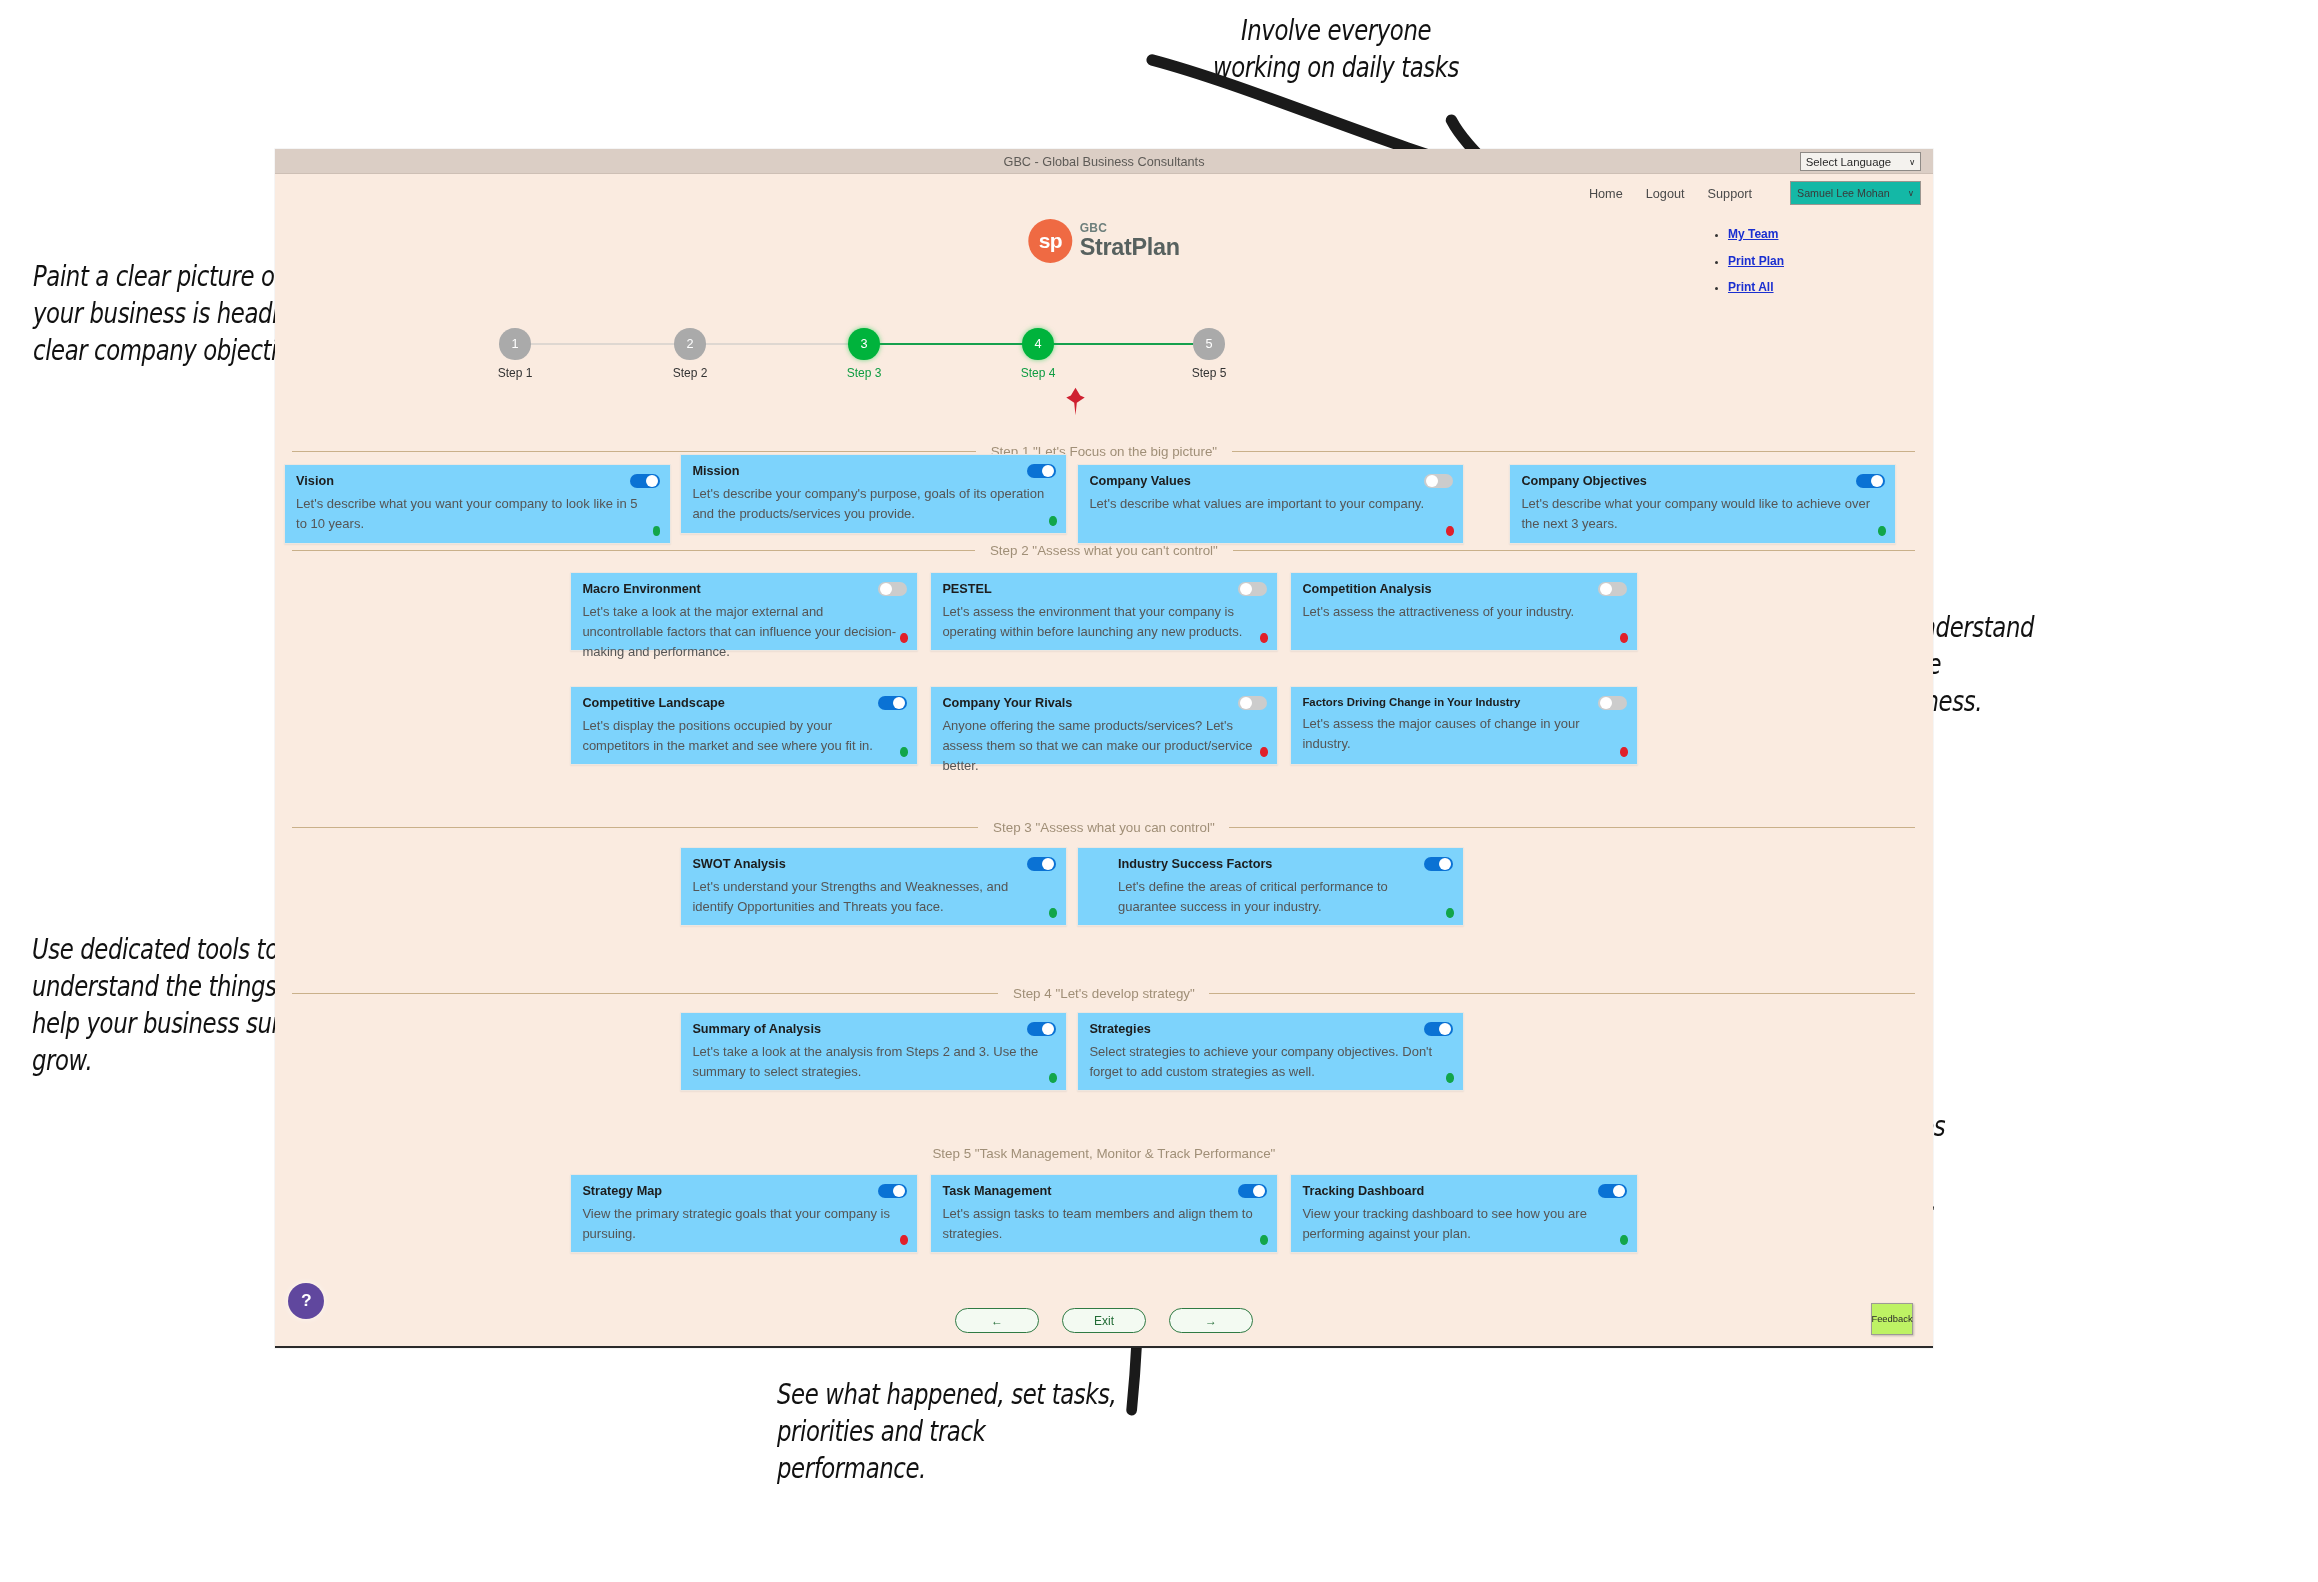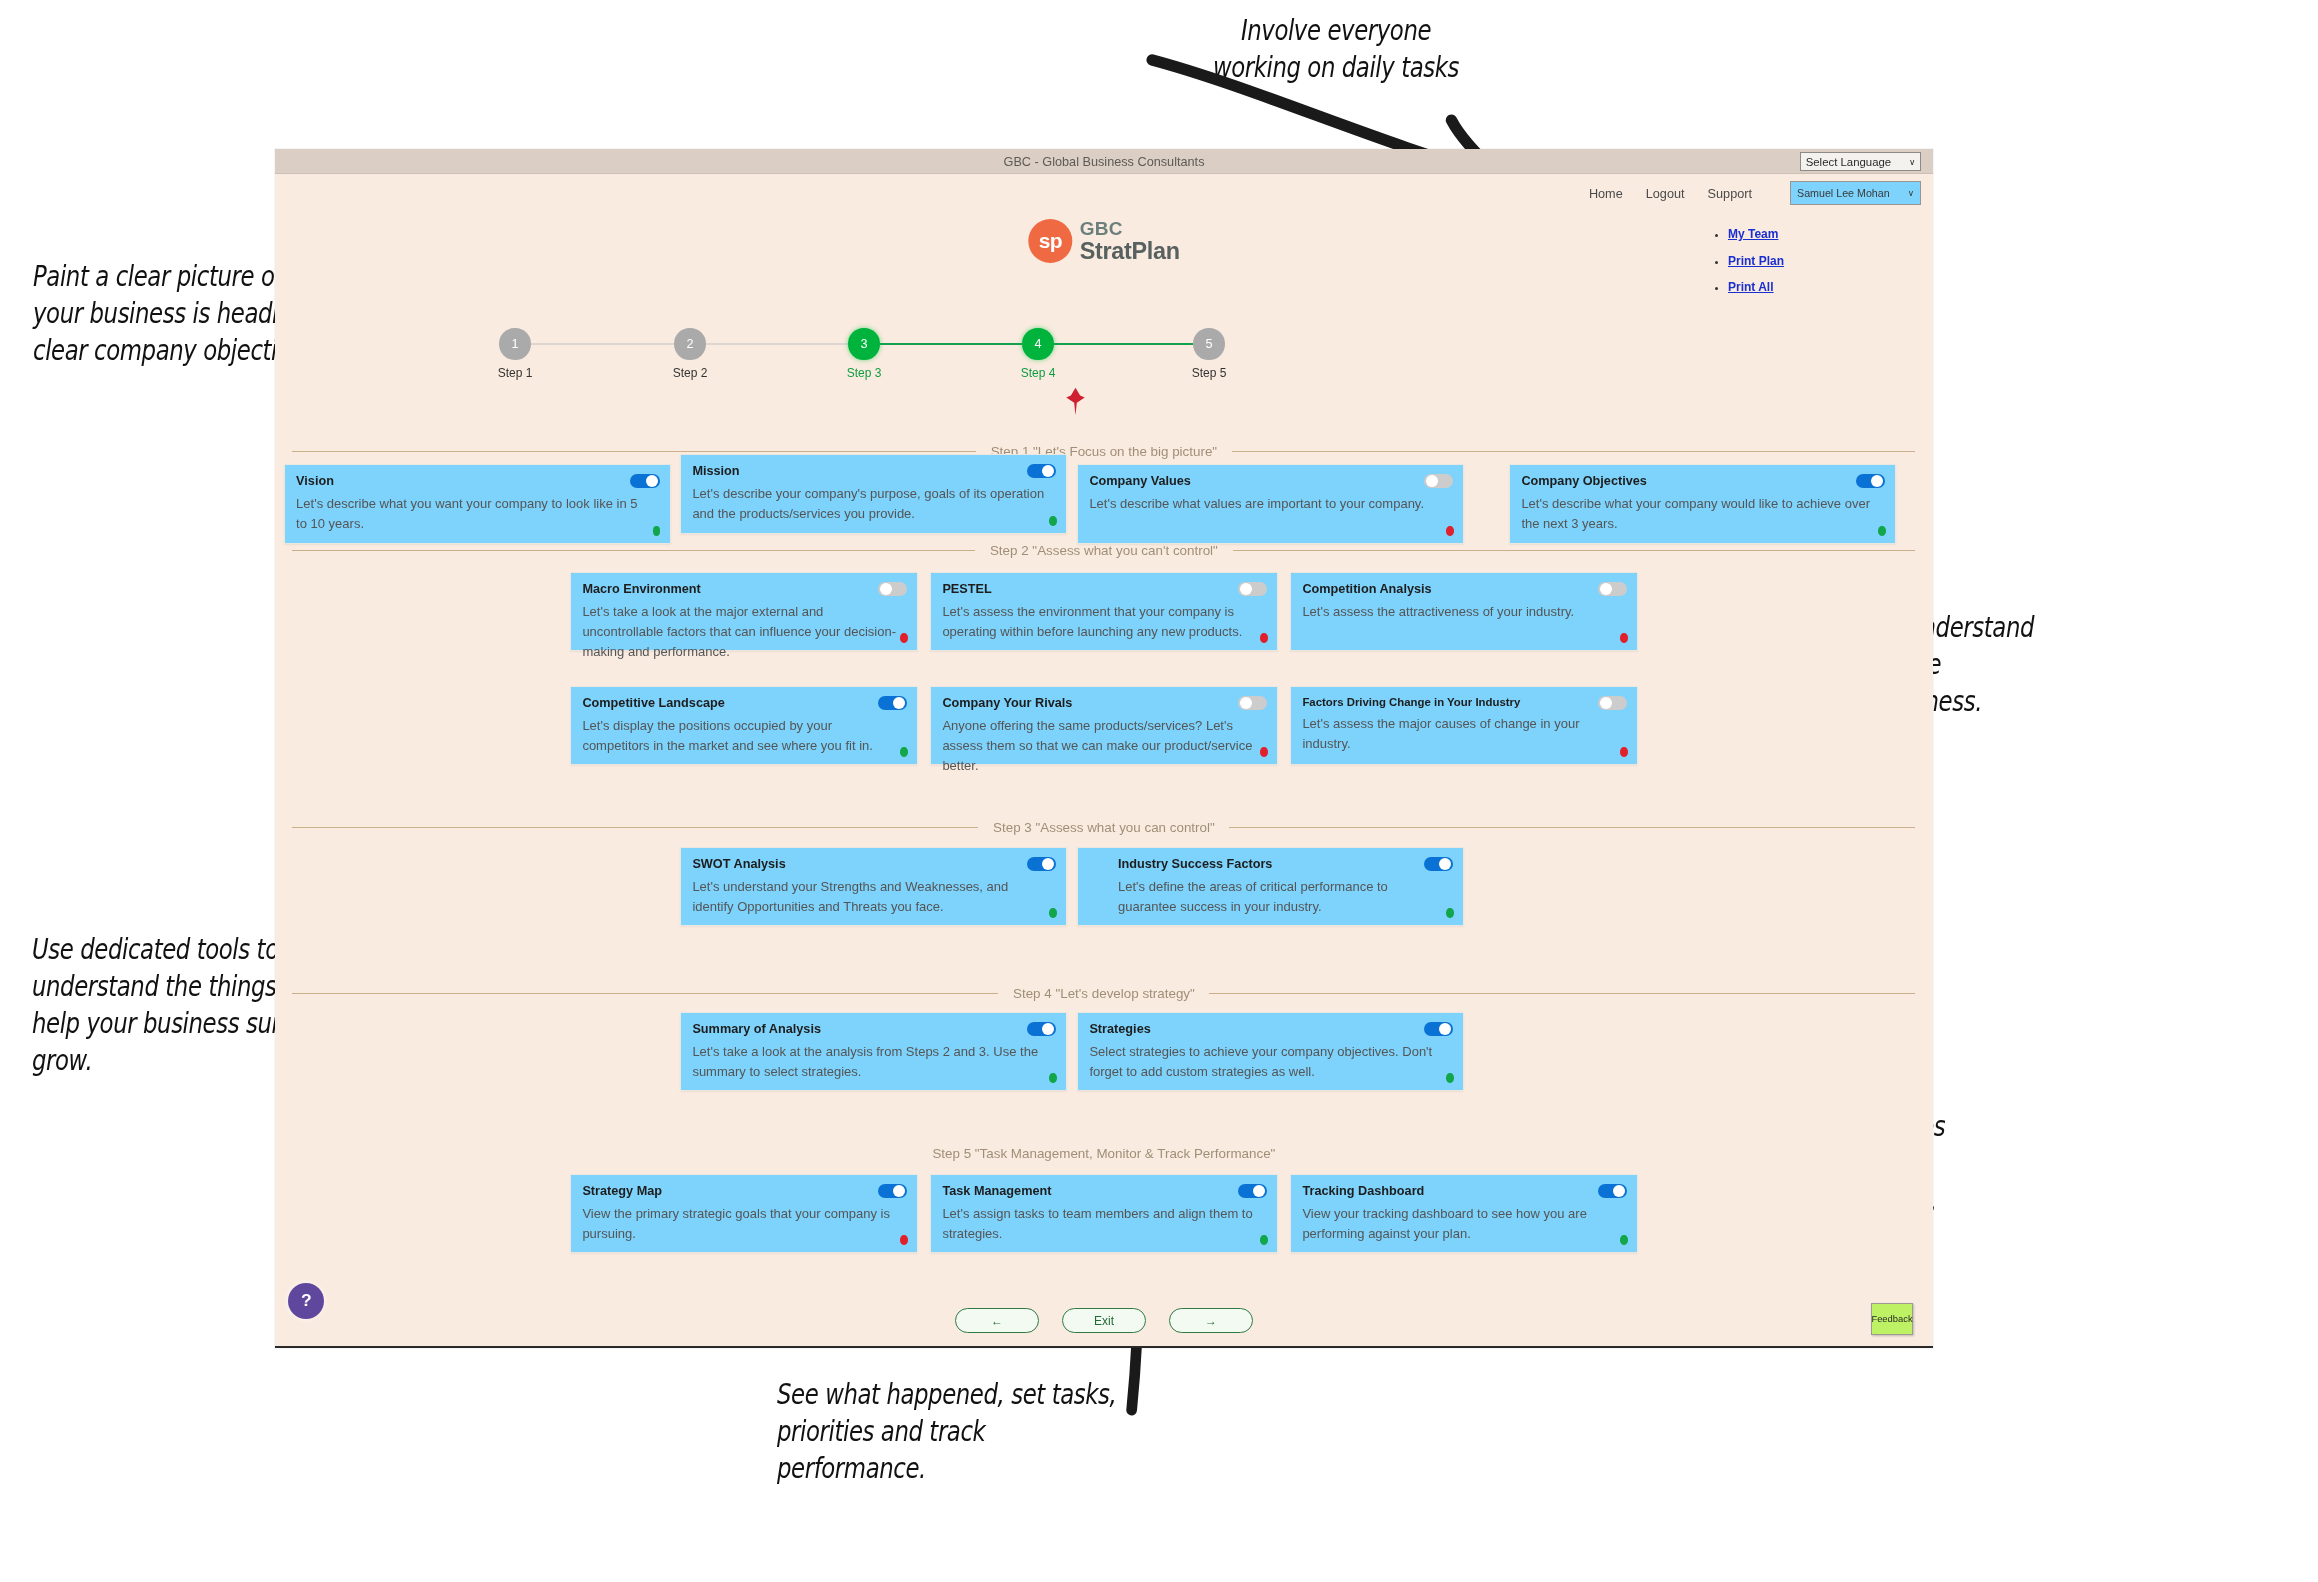--- a/index.html
+++ b/index.html
@@ -40,41 +40,41 @@
   #lang-select .cv { font-size: 8.7px; }
 
   
   #topnav {
     position: absolute; right: 181px; top: 38px;
     display: flex; gap: 23px; align-items: center;
   }
   #topnav a { font-size: 12.7px; color: #4a4a4a; text-decoration: none; }
   #user-box {
     position: absolute; right: 12px; top: 32px;
-    width: 131px; height: 24px; background: #7dd3fc;
+    width: 131px; height: 24px; background: #14b8a6;
     border: 0.7px solid #9a958f;
     display: flex; align-items: center; justify-content: space-between;
     padding: 0 6px; font-size: 10.7px; color: #3a3a3a;
   }
   #user-box .cv { font-size: 8.7px; }
 
   
   #logo-wrap {
     position: absolute; left: 50%; top: 70px; transform: translateX(-50%);
     display: flex; align-items: center; gap: 7.4px;
   }
   #logo-mark {
     width: 44px; height: 44px; border-radius: 50%;
     background: #ef6a43; color: #fff;
     display: flex; align-items: center; justify-content: center;
     font-size: 21px; font-weight: bold; letter-spacing: -0.7px;
     font-family: "Liberation Sans", sans-serif;
   }
   #logo-text { line-height: 1.05; }
-  #logo-text .l1 { font-size: 19px; color: #6d7f7c; font-weight: bold; letter-spacing: 0.3px;}
+  #logo-text .l1 { font-size: 12px; color: #6d7f7c; font-weight: bold; letter-spacing: 0.3px;}
   #logo-text .l2 { font-size: 23.4px; color: #57615f; font-weight: bold; letter-spacing: -0.3px;}
 
   
   #pin-icon { position: absolute; left: 787px; top: 236px; width: 27px; height: 33px; }
 
   
   #side-links {
     position: absolute; right: 149px; top: 78px;
     list-style: disc; padding-left: 9.4px;
   }

